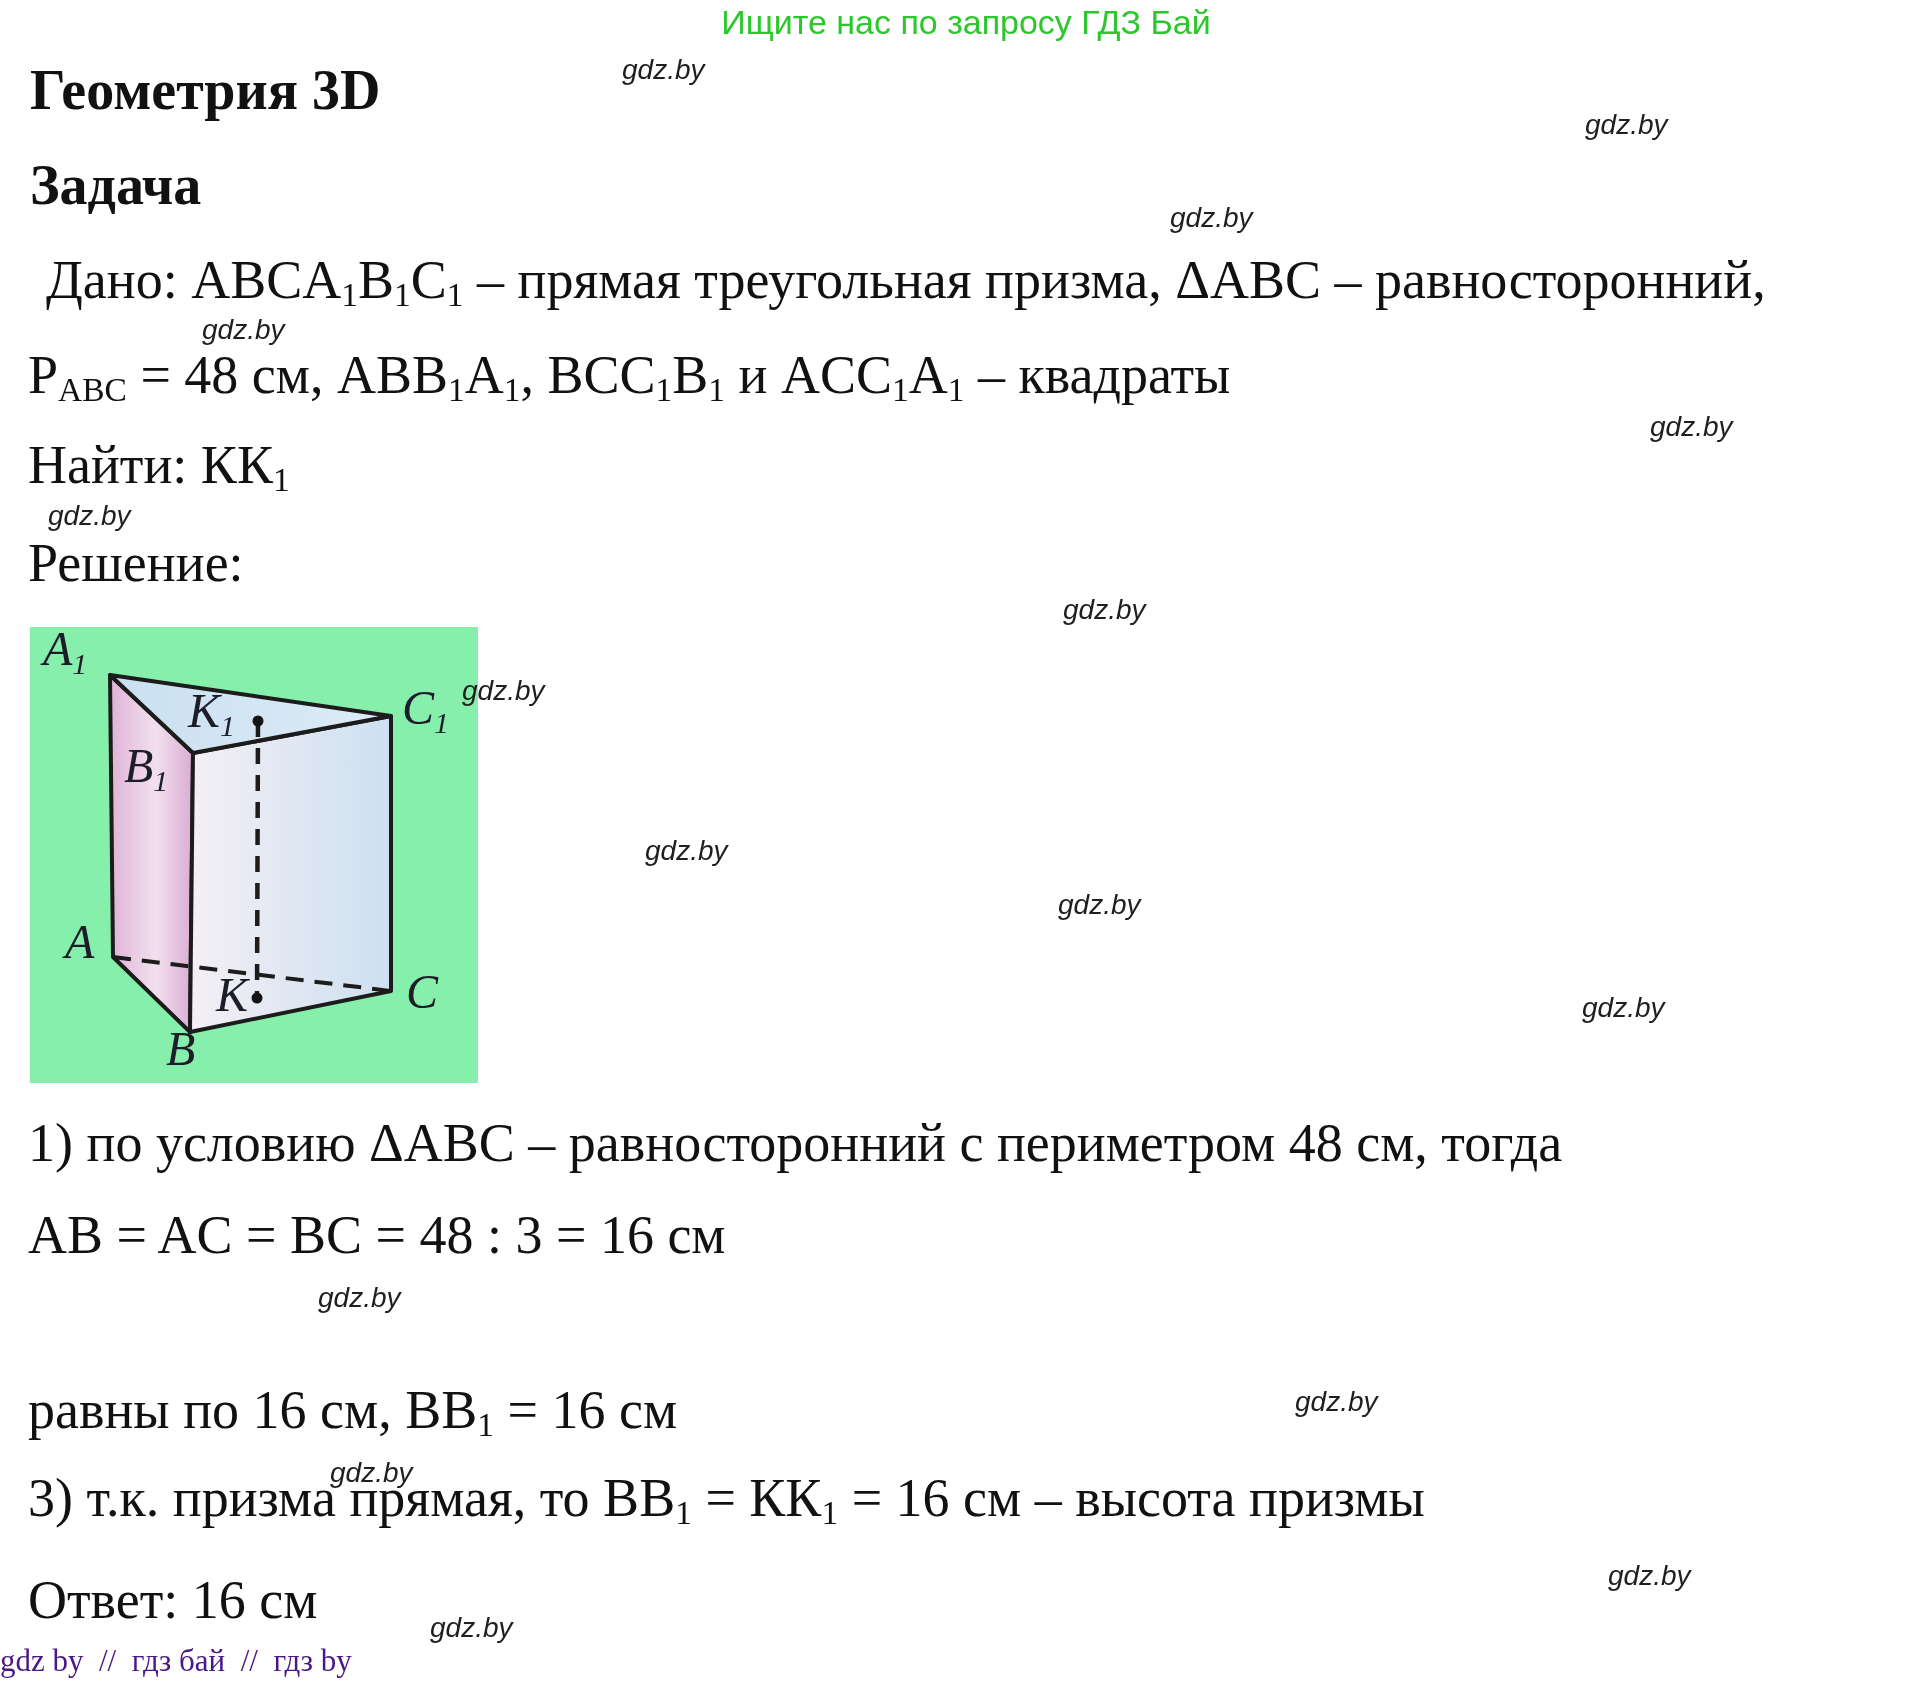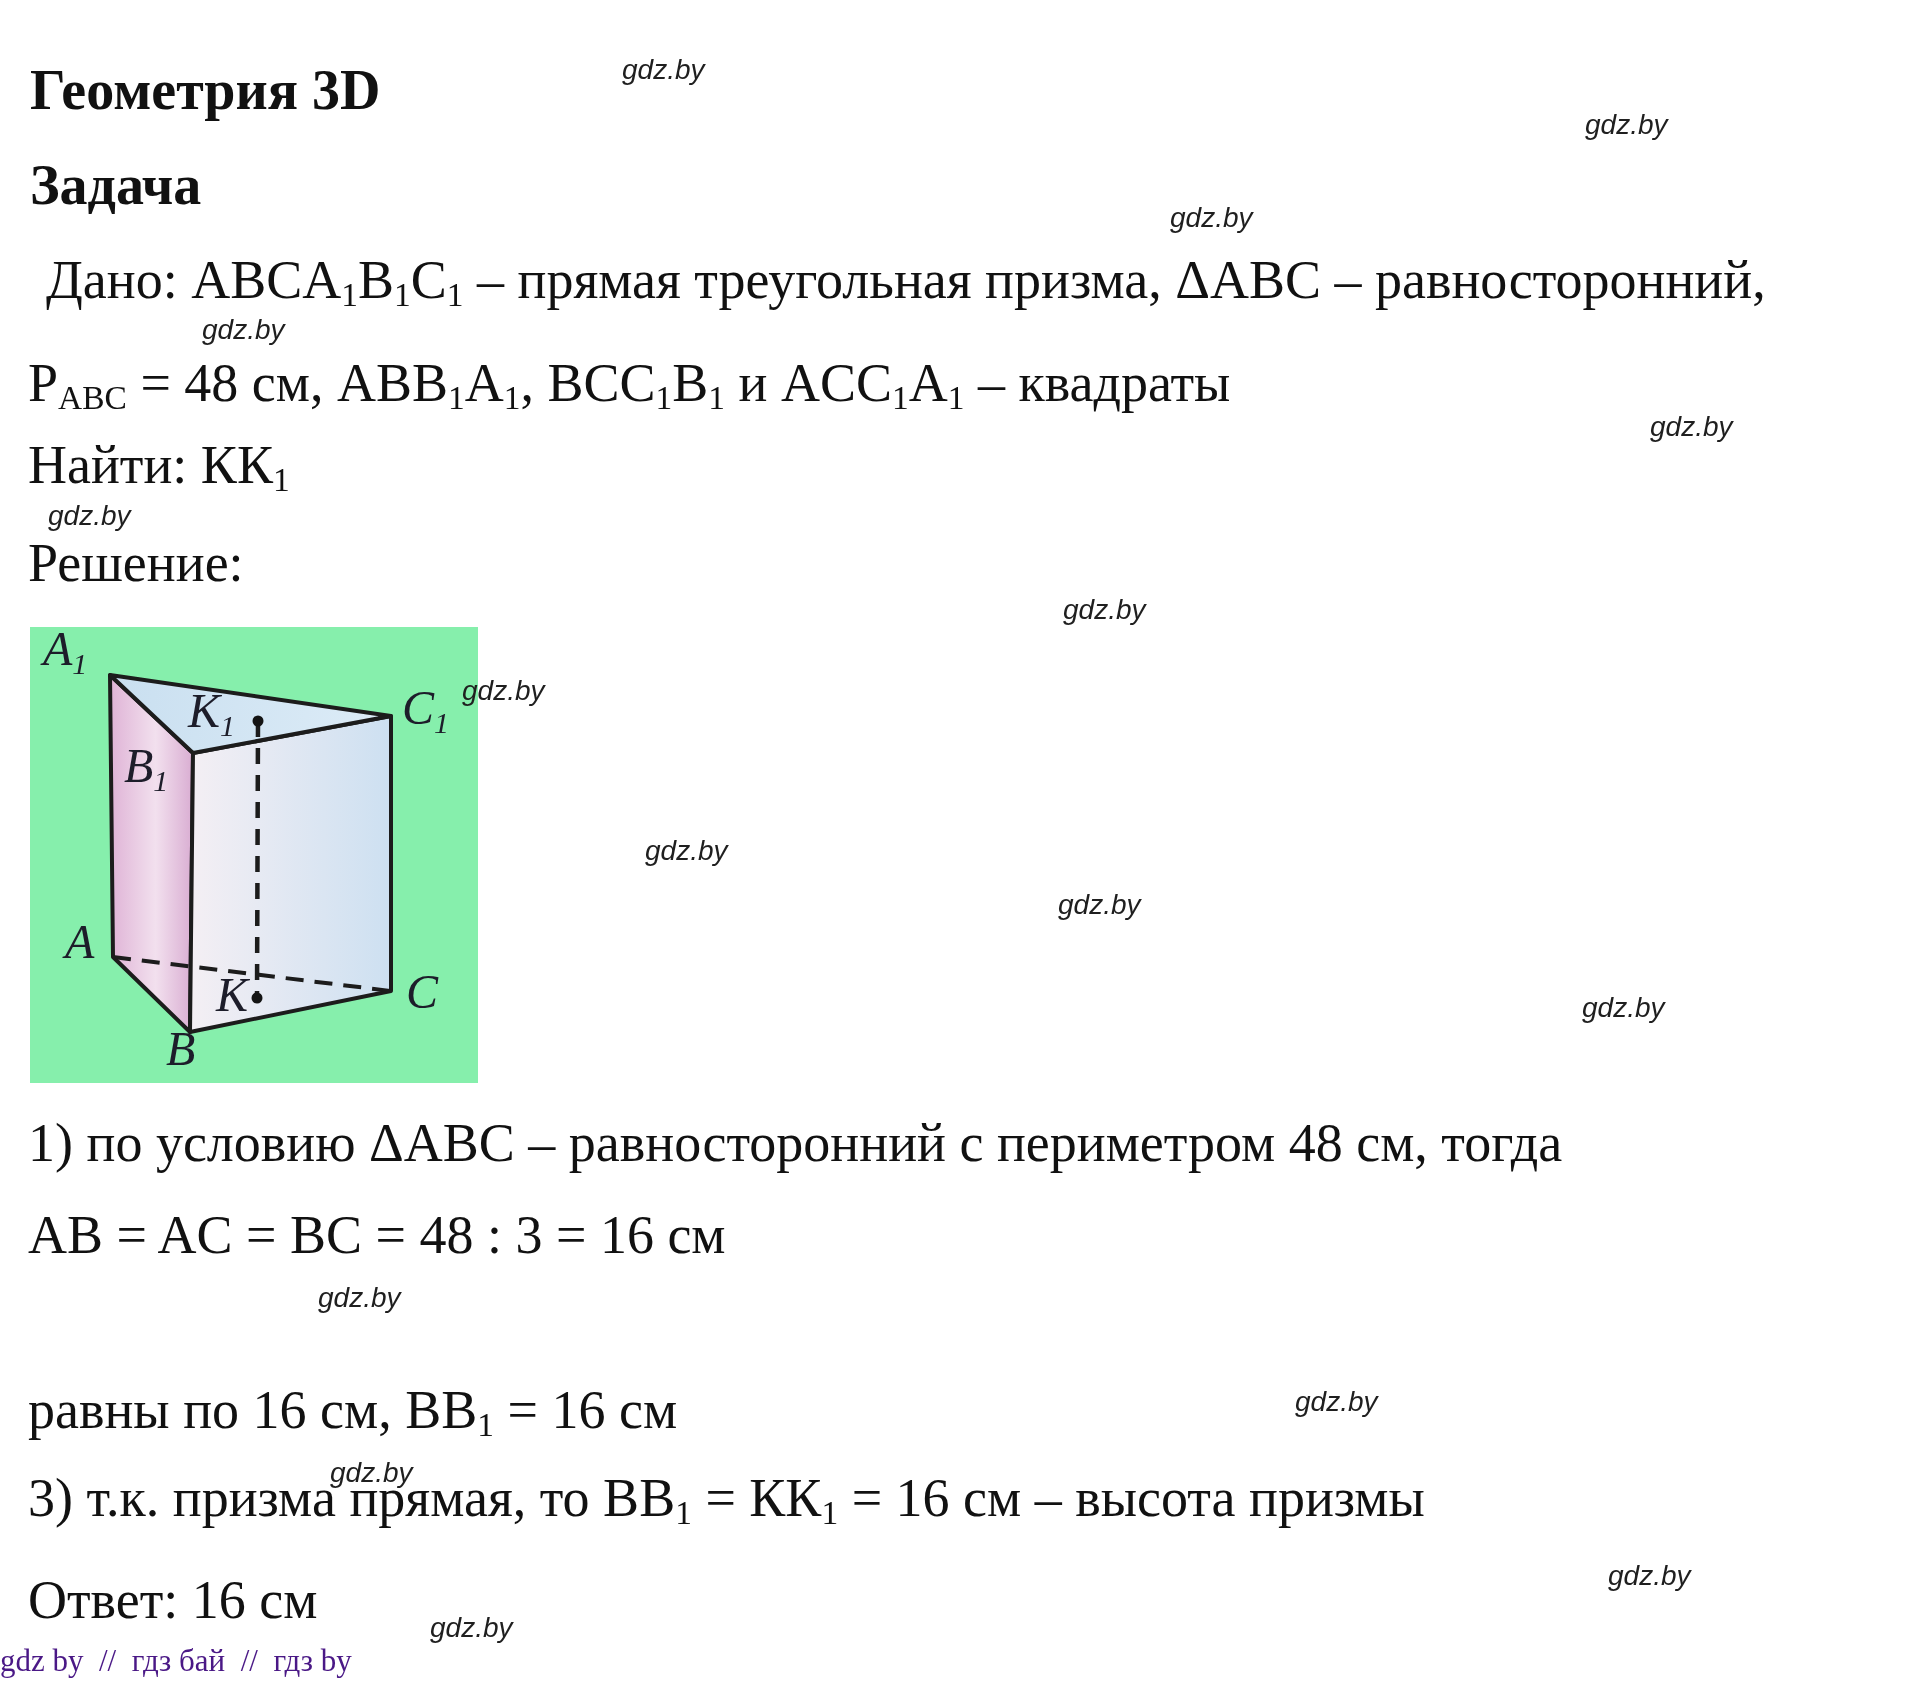--- a/index.html
+++ b/index.html
@@ -25,21 +25,21 @@
     white-space:nowrap;
   }
   .t-h1{top:62px;}
   .t-h2{top:157px;}
   .tline{
     position:absolute; left:28px;
     font-size:54px; line-height:1;
     white-space:nowrap;
   }
   .l-given{top:253px;margin-left:18px;}
-  .l-perim{top:356px;}
+  .l-perim{top:348px;}
   .l-find{top:438px;}
   .l-sol{top:536px;}
   .l-s1{top:1116px;}
   .l-s1b{top:1208px;}
   .l-s2{top:1306px;}
   .l-s2b{top:1383px;}
   .l-s3{top:1471px;}
   .l-ans{top:1573px;}
   .sg-sub{font-size:62%; vertical-align:-0.25em;}
   .watermark{
@@ -79,20 +79,21 @@
     font-size:31px; line-height:1.1;
     color:#4a1886;
     white-space:pre;
   }
 </style>
 </head>
 <body>
 
 <div class="page">
 
+  <div class="promo">Ищите нас по запросу ГДЗ Бай</div>
 
   <div class="title t-h1">Геометрия 3D</div>
   <div class="title t-h2">Задача</div>
 
   <div class="tline l-given"><span>Дано: ABCA</span><span class="sg-sub">1</span><span>B</span><span class="sg-sub">1</span><span>C</span><span class="sg-sub">1</span><span> – прямая треугольная призма, ΔABC – равносторонний,</span></div>
   <div class="tline l-perim"><span>P</span><span class="sg-sub">ABC</span><span> = 48 см, ABB</span><span class="sg-sub">1</span><span>A</span><span class="sg-sub">1</span><span>, BCC</span><span class="sg-sub">1</span><span>B</span><span class="sg-sub">1</span><span> и ACC</span><span class="sg-sub">1</span><span>A</span><span class="sg-sub">1</span><span> – квадраты</span></div>
   <div class="tline l-find"><span>Найти: КК</span><span class="sg-sub">1</span></div>
   <div class="tline l-sol"><span>Решение:</span></div>
 
   <div class="figure-box">

